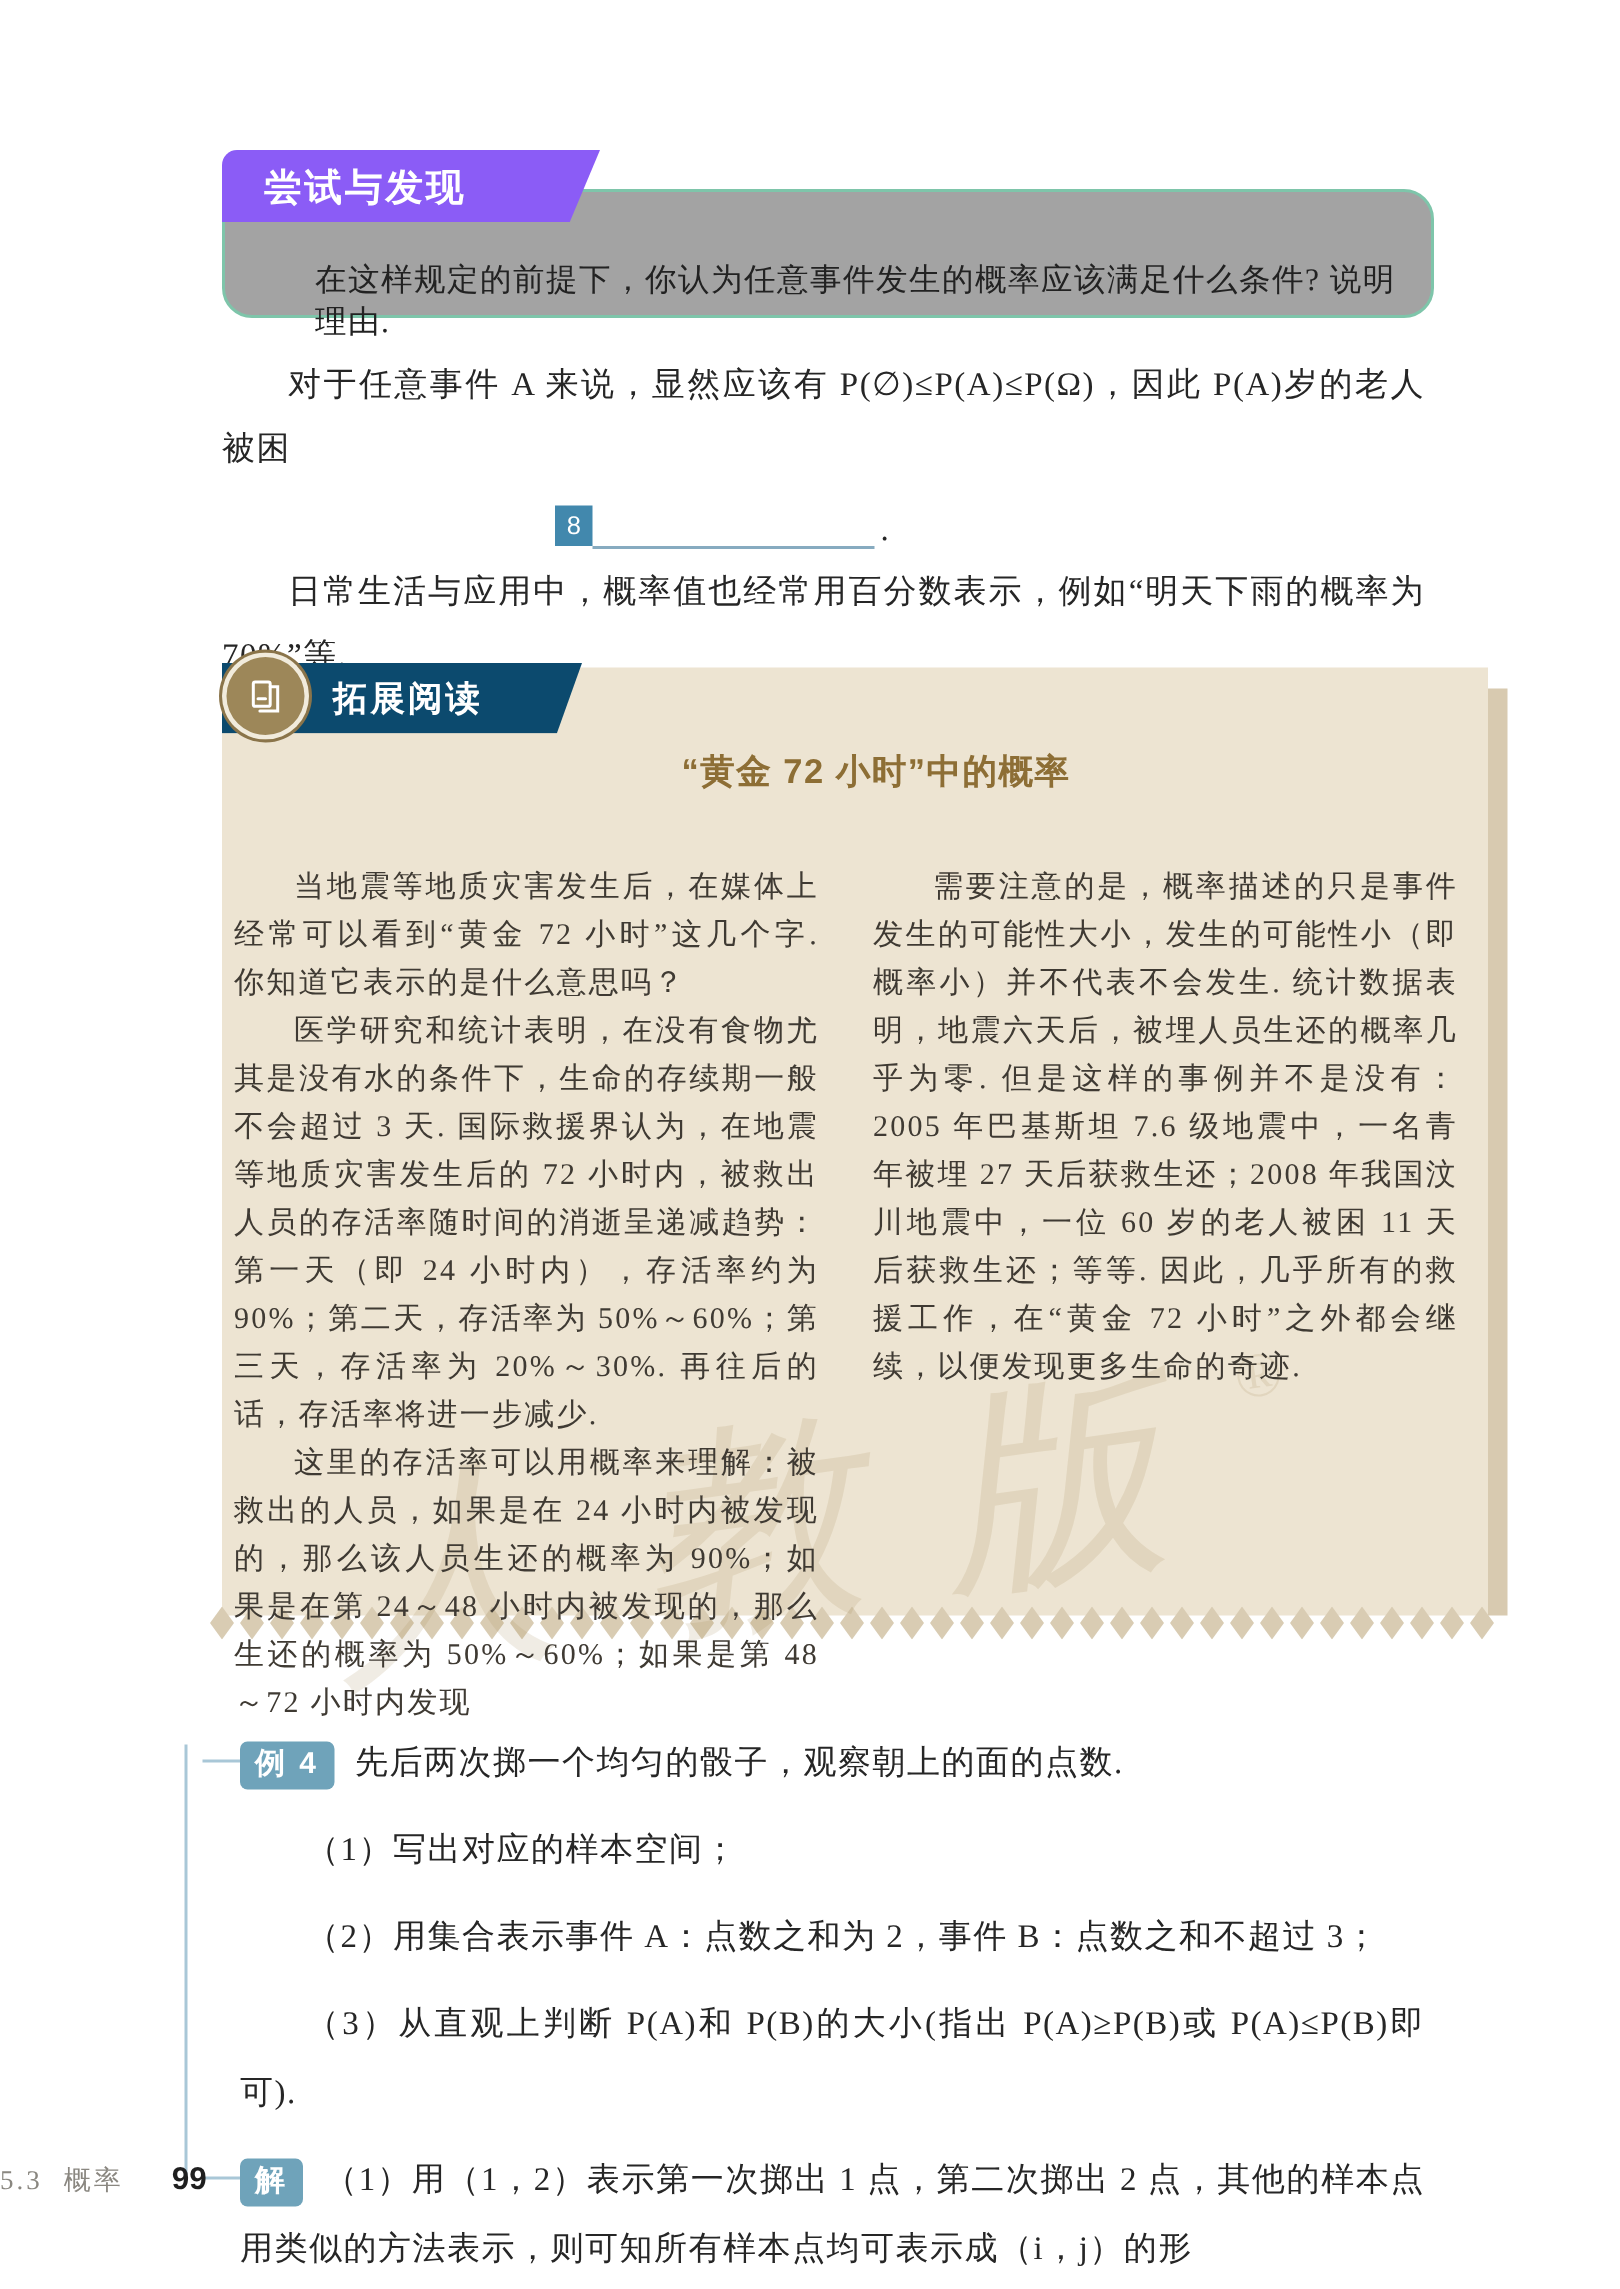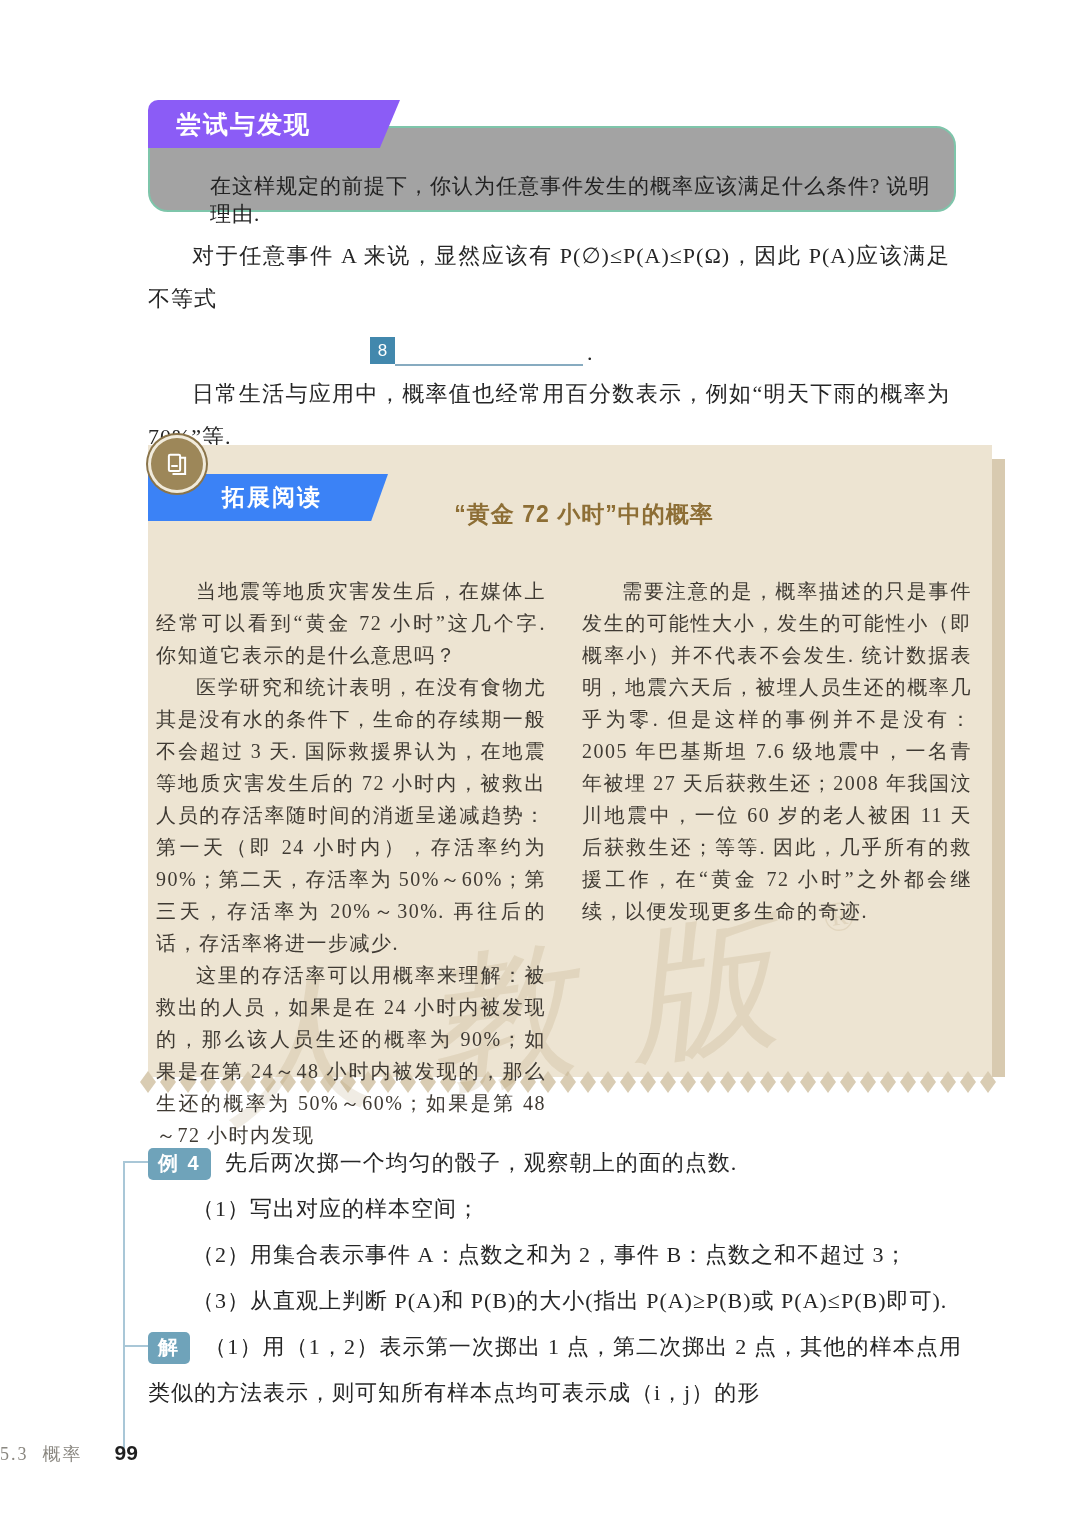--- a/index.html
+++ b/index.html
@@ -51,23 +51,23 @@
   .paper-strip{position:absolute;top:14px;right:0;width:13px;height:618px;background:#d8cab0;}
   .diamond-row{
     position:absolute;top:626px;left:-8px;width:870px;height:22px;
     display:flex;gap:4px;
   }
   .diamond-row i{
     flex:none;width:16px;height:22px;background:#d9ccb3;
     clip-path:polygon(50% 0,100% 50%,50% 100%,0 50%);
   }
   .reading-tab{
-    position:absolute;top:-3px;left:0;width:240px;height:47px;background:#3b82f6;
+    position:absolute;top:-3px;left:0;width:240px;height:47px;background:#0c4a6e;
     clip-path:polygon(0 0,100% 0,93% 100%,0 100%);z-index:2;
-    display:flex;align-items:center;margin-top:32px;
+    display:flex;align-items:center;
   }
   .reading-tab span{
     font-family:"Liberation Sans","DejaVu Sans",sans-serif;font-weight:bold;
     font-size:23px;color:#fff;padding-left:74px;letter-spacing:2px;
   }
   .reading-icon-circle{
     position:absolute;top:-10px;left:0;width:58px;height:58px;border-radius:50%;
     background:#9d8759;box-shadow:inset 0 0 0 3px #f1ebdc, 0 0 0 2px #8a744a;
     display:flex;align-items:center;justify-content:center;z-index:3;
   }
@@ -86,21 +86,21 @@
   }
   .watermark{
     position:absolute;top:468px;left:70px;z-index:0;pointer-events:none;
     font-size:150px;letter-spacing:55px;color:#a08550;opacity:.15;
     transform:rotate(-8deg);font-style:italic;white-space:nowrap;
   }
   .watermark .reg{font-size:42px;vertical-align:90px;letter-spacing:0;}
 
   
   .sec-example{top:1140px;left:148px;width:814px;}
-  .ex-p{margin:0;font-size:22px;line-height:46px;text-align:justify;letter-spacing:1px;}
+  .ex-p{margin:12px;font-size:22px;line-height:46px;text-align:justify;letter-spacing:1px;}
   .labeled{position:relative;}
   .labeled::before{
     content:"";position:absolute;left:-25px;top:21px;width:25px;height:2px;background:#a9c7d7;
   }
   .vline{position:absolute;left:-25px;top:23px;width:2px;height:287px;background:#a9c7d7;}
   .chip{
     display:inline-block;background:#6fa3ba;color:#fff;border-radius:5px;
     padding:1px 10px 3px;font-family:"Liberation Sans","DejaVu Sans",sans-serif;
     font-weight:bold;font-size:20px;letter-spacing:2px;margin-right:14px;
     line-height:28px;text-indent:0;
@@ -121,21 +121,21 @@
 <section class="sec-tryout">
   <div class="tryout-box">
     <p class="tryout-text">在这样规定的前提下，你认为任意事件发生的概率应该满足什么条件? 说明理由.</p>
   </div>
   <div class="tryout-tab">
     <span>尝试与发现</span>
   </div>
 </section>
 
 <section class="sec-intro">
-  <p class="body-p indent">对于任意事件 A 来说，显然应该有 P(∅)≤P(A)≤P(Ω)，因此 P(A)应该满足不等式</p>
+  <p class="body-p indent">对于任意事件 A 来说，显然应该有 P(∅)≤P(A)≤P(Ω)，因此 P(A)岁的老人被困</p>
   <div class="blank-row">
     <span class="blank-no">8</span>
     <span class="blank-line"></span>
     <span class="blank-dot">.</span>
   </div>
   <p class="body-p indent">日常生活与应用中，概率值也经常用百分数表示，例如“明天下雨的概率为 70%”等.</p>
 </section>
 
 <section class="sec-reading">
   <div class="paper"></div>

